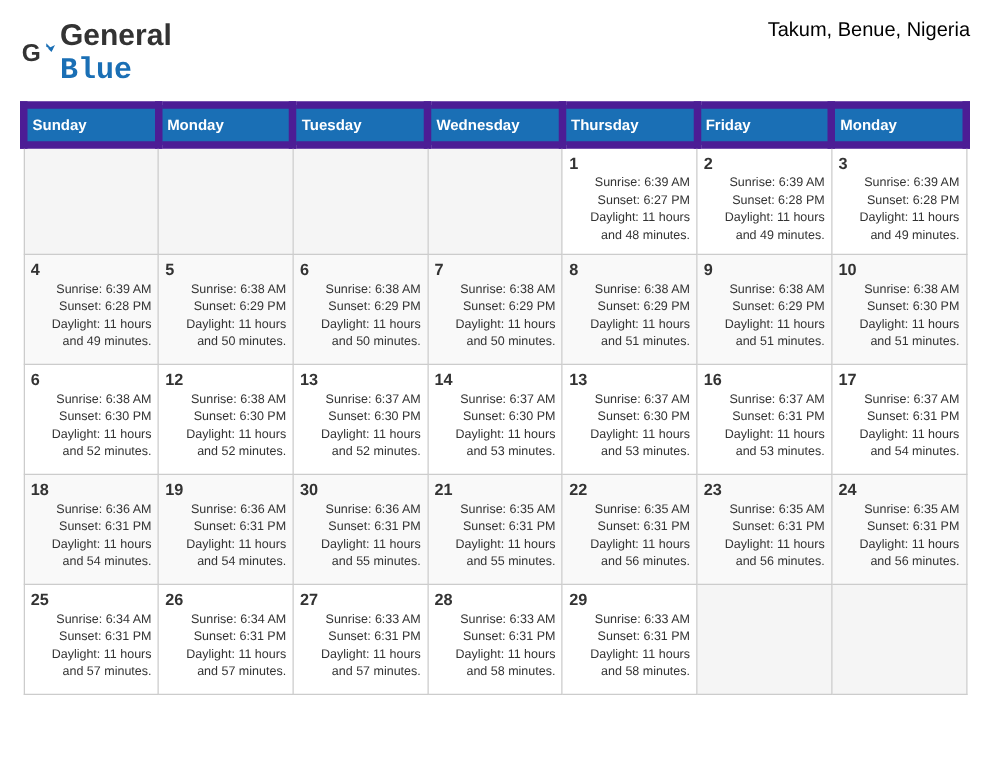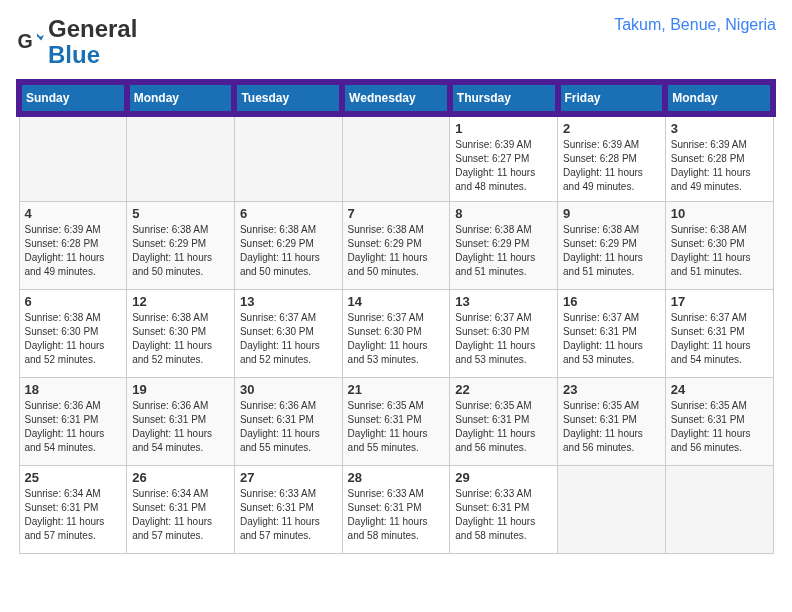--- a/index.html
+++ b/index.html
@@ -22,37 +22,38 @@
       gap: 4px;
     }
     .logo-text {
       font-size: 24px;
       font-weight: bold;
       color: #333;
       line-height: 1.1;
     }
     .logo-text span {
       color: #1a6fb5;
+      font-family: Liberation Mono, monospace;
     }
     .logo-icon {
       width: 28px;
       height: 28px;
     }
     .title-block {
       text-align: right;
     }
     .calendar-title {
       font-size: 36px;
       font-weight: bold;
       color: #333;
       line-height: 1.1;
     }
     .calendar-subtitle {
       font-size: 16px;
-      color: #3b82f6;
+      color: #000000;
     }
     table {
       width: 100%;
       border-collapse: collapse;
       table-layout: fixed;
     }
     thead tr th {
       background-color: #1a6fb5;
       color: #fff;
       font-size: 12px;
@@ -77,20 +78,21 @@
       font-size: 13px;
       font-weight: bold;
       color: #333;
       margin-bottom: 2px;
       display: block;
     }
     .day-info {
       font-size: 10px;
       color: #333;
       line-height: 1.4;
+      text-align: right;
     }
     tbody tr:nth-child(odd) td:not(.empty) {
       background: #fff;
     }
     tbody tr:nth-child(even) td:not(.empty) {
       background: #f9f9f9;
     }
   </style>
 </head>
 <body>

